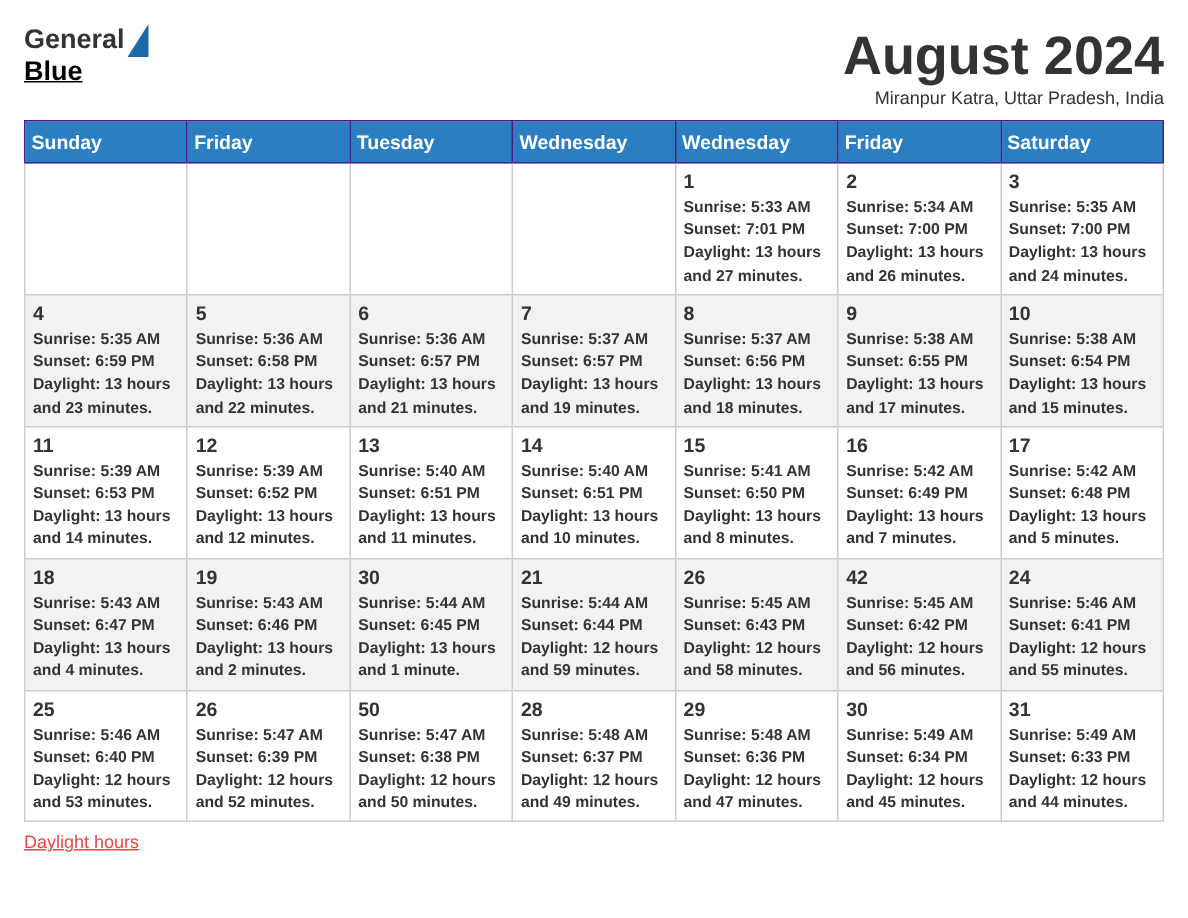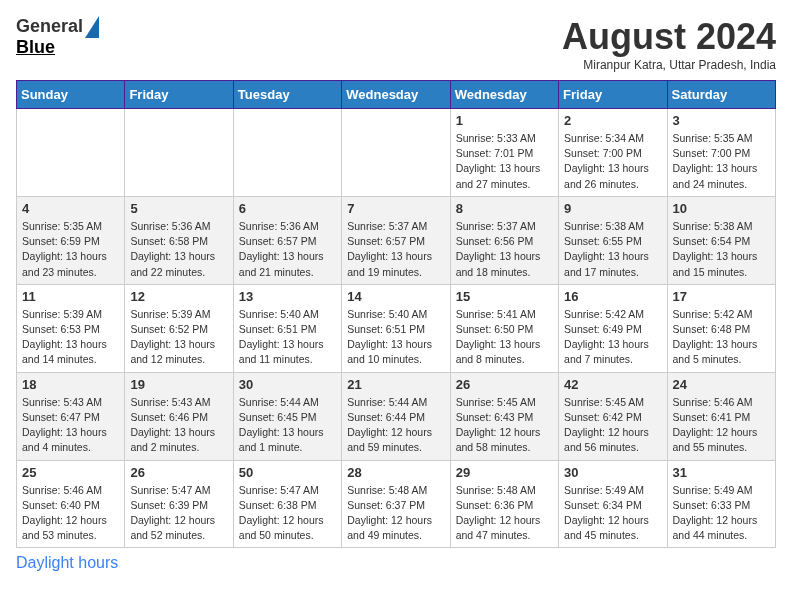--- a/index.html
+++ b/index.html
@@ -76,28 +76,30 @@
       font-weight: bold;
       font-size: 13px;
       color: #333;
       display: block;
       margin-bottom: 3px;
     }
     .day-info {
       color: #333;
       font-size: 10.5px;
       line-height: 1.45;
+      font-weight: bold;
     }
     .empty-cell {
       background: #fff !important;
     }
     .footer-note {
       margin-top: 6px;
-      font-size: 16px;
-      color: #3b82f6;
+      font-size: 12px;
+      color: #ef4444;
+      text-decoration: underline;
     }
   </style>
 </head>
 <body>
 
 <div class="header">
   <div class="logo">
     <div style="display:flex; flex-direction:column; align-items:flex-end;">
       <div style="display:flex; align-items:center;">
         <span class="logo-text logo-general">General</span>

